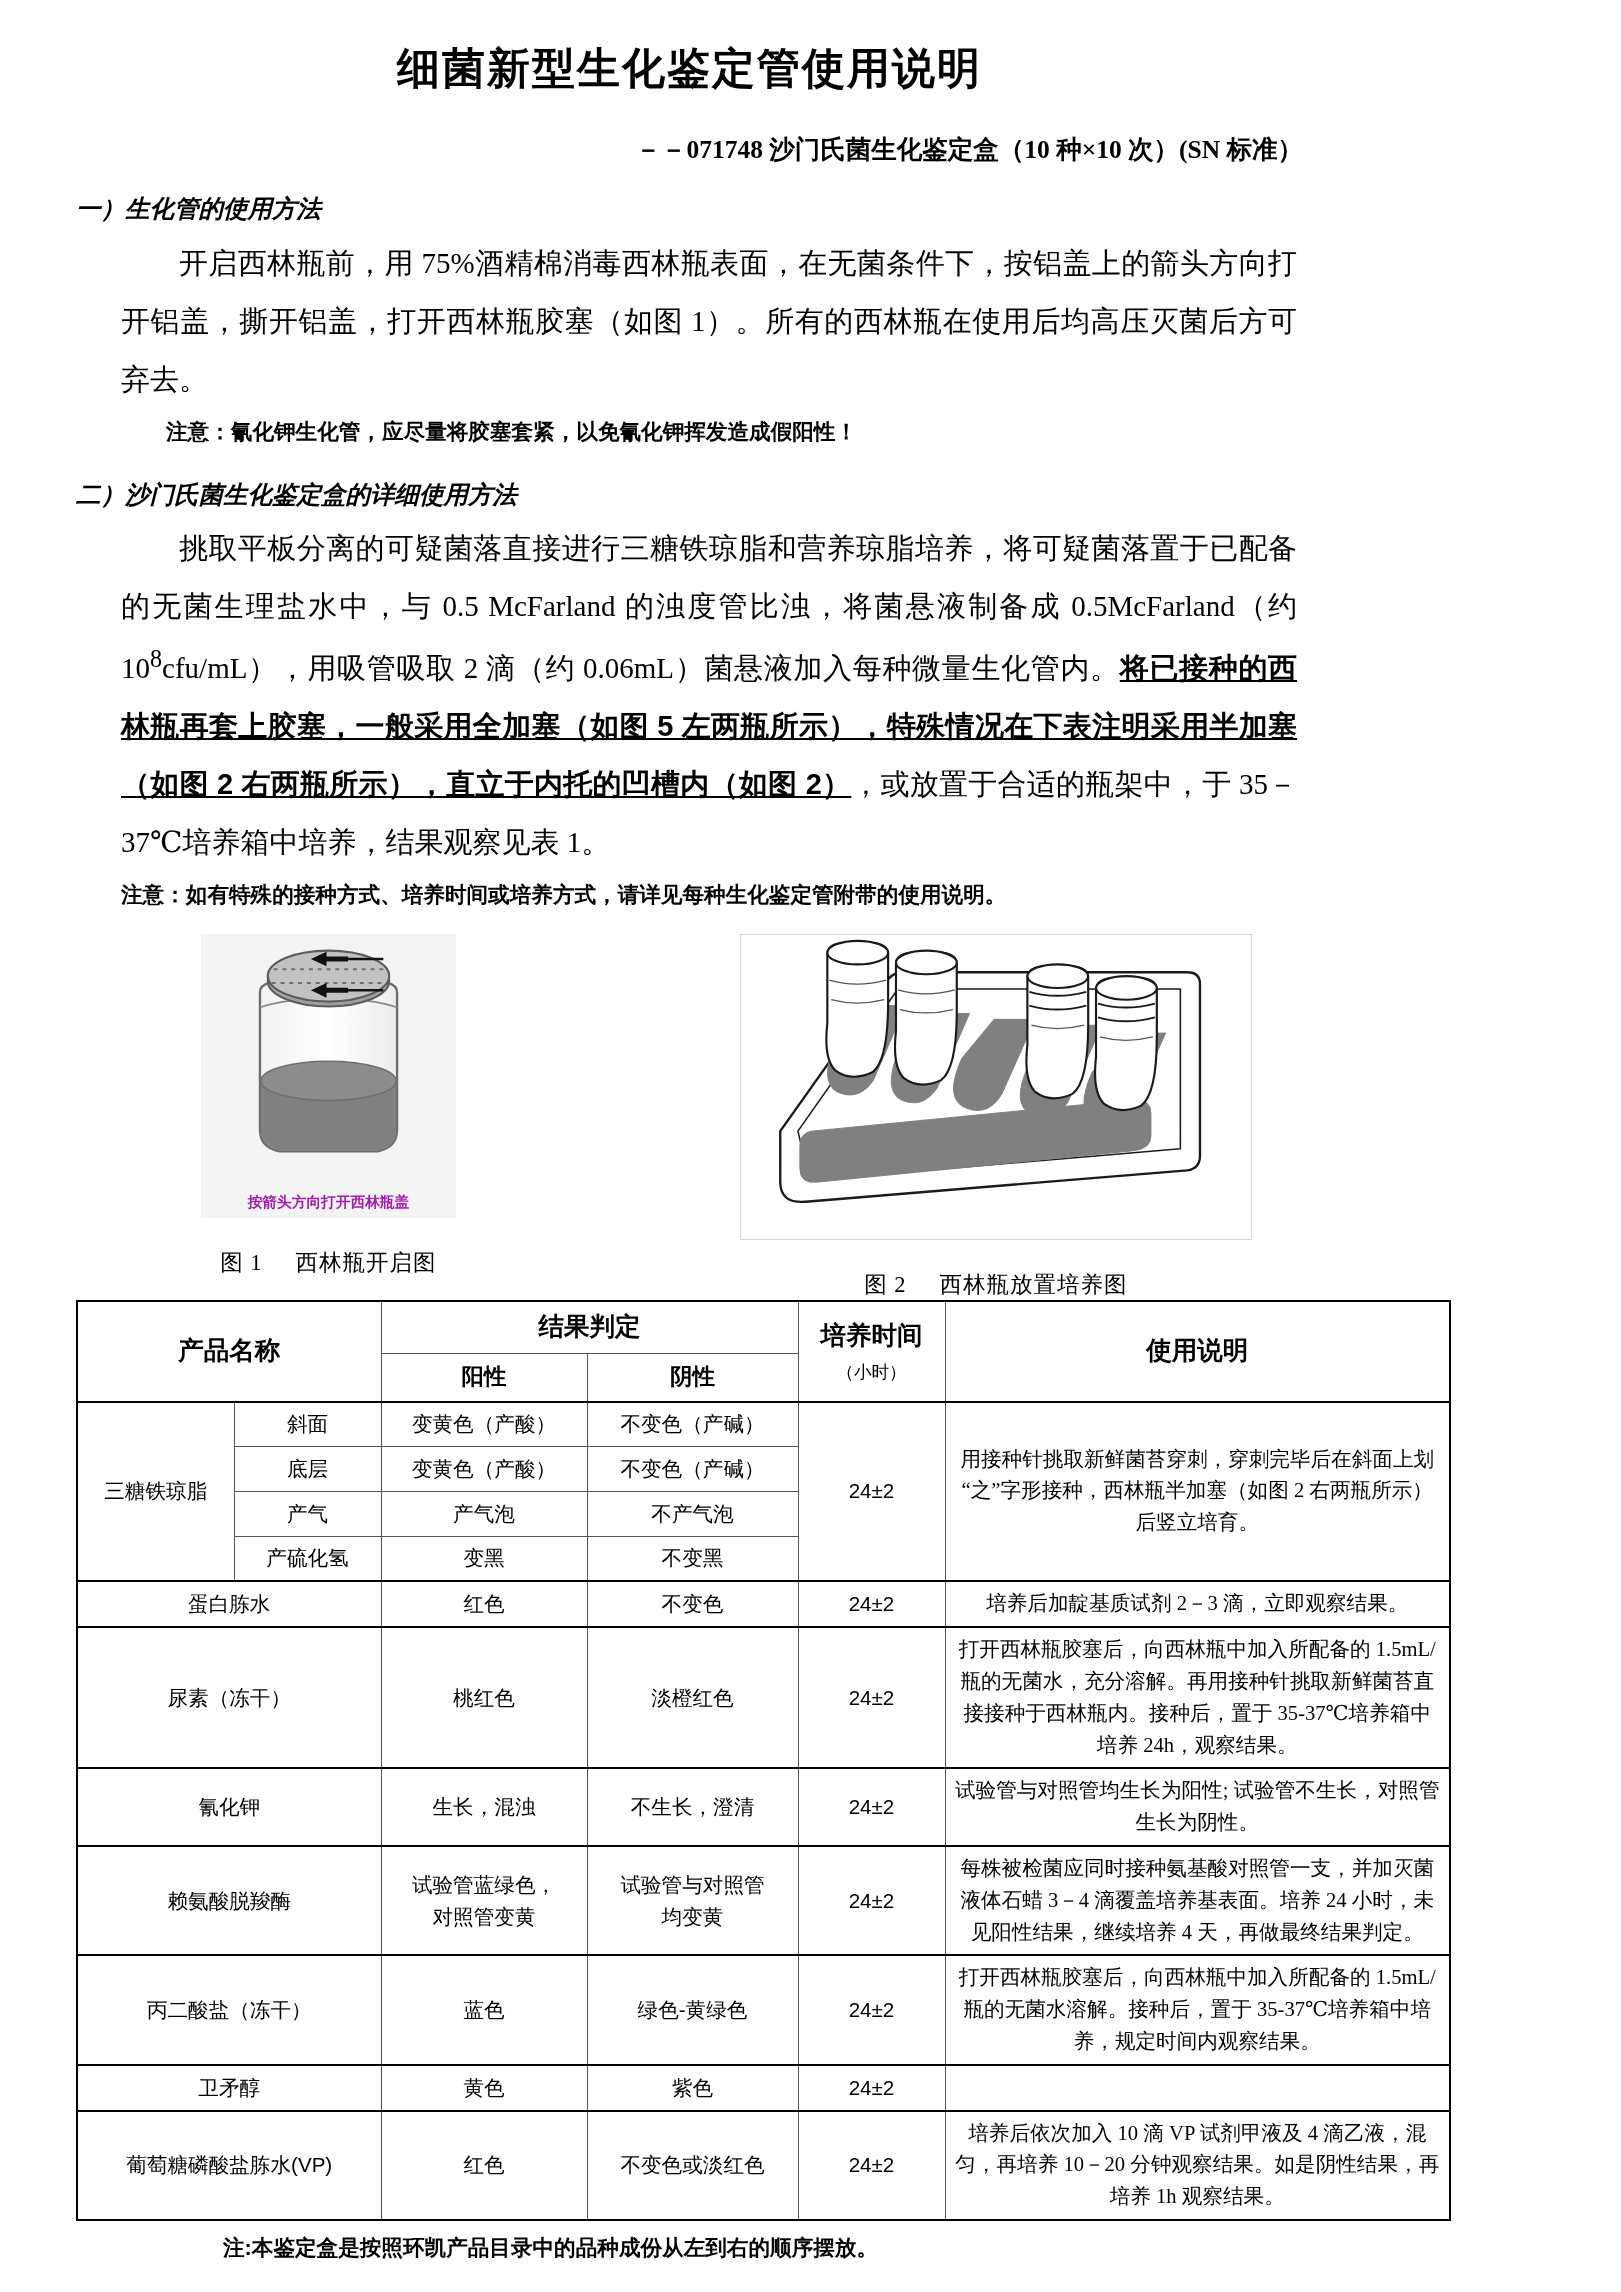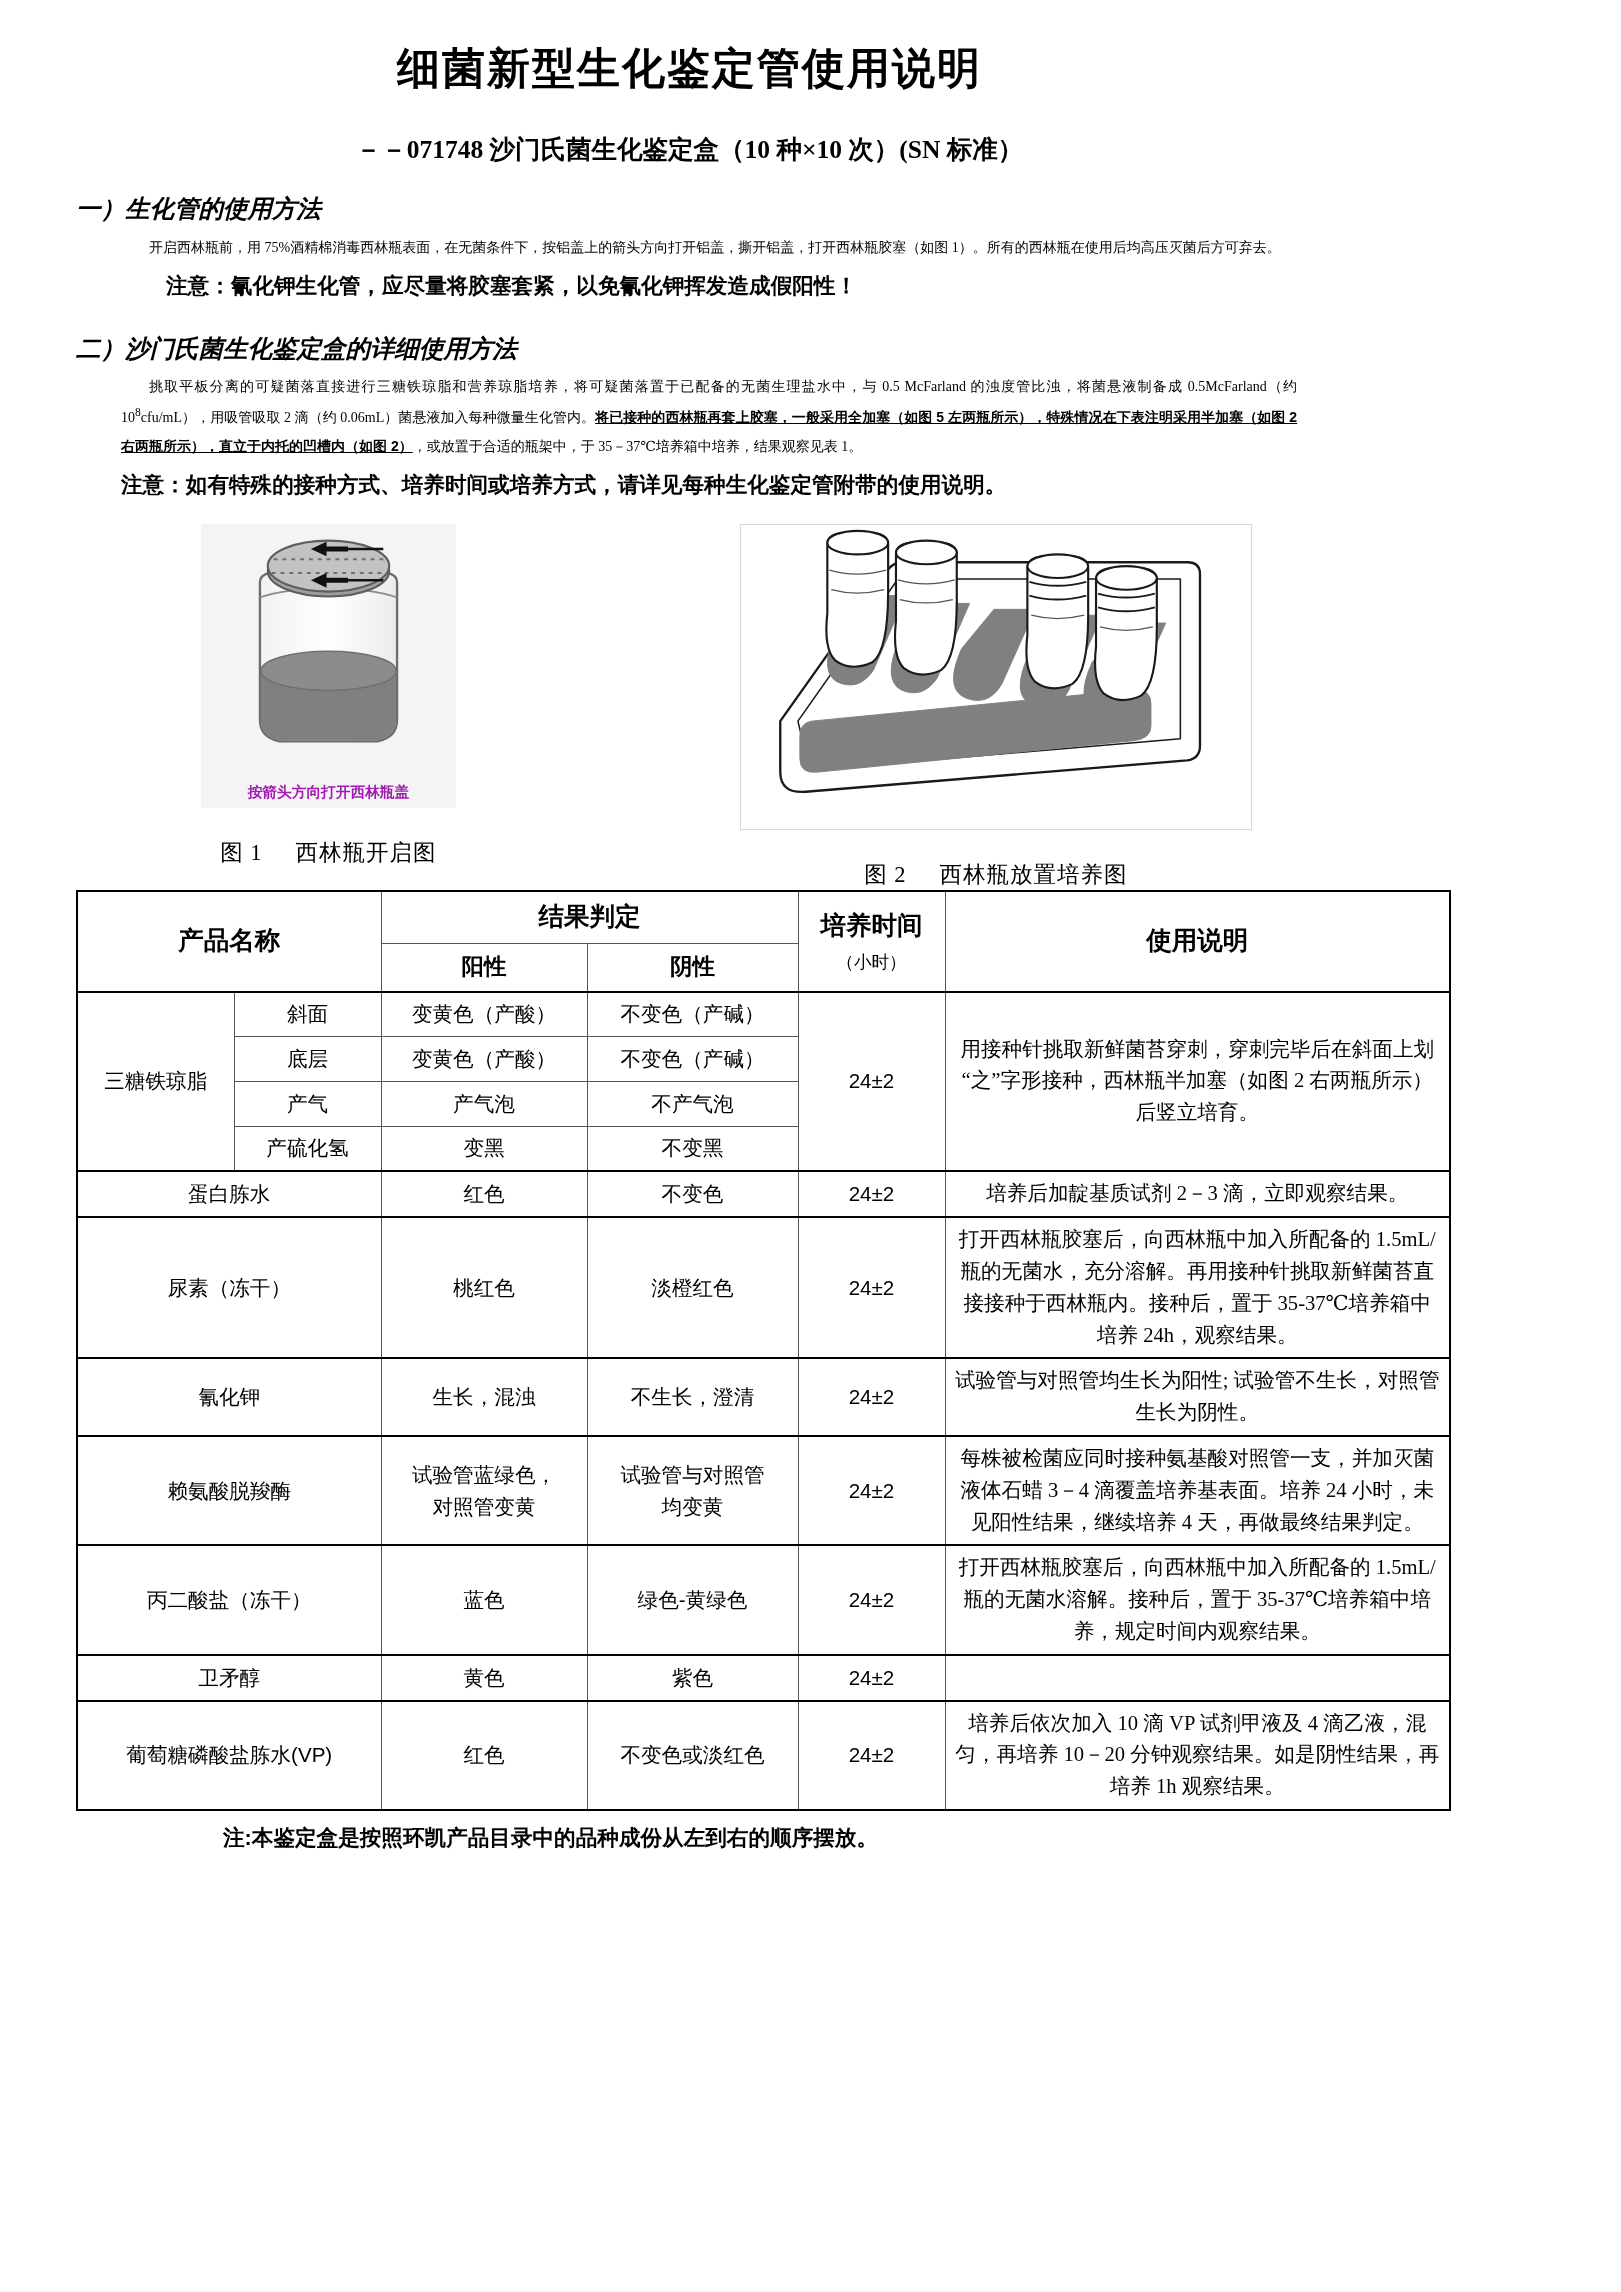--- a/index.html
+++ b/index.html
@@ -26,38 +26,38 @@
   .doc-title {
     text-align: center;
     font-size: 43px;
     font-weight: bold;
     letter-spacing: 2px;
     margin: 17.6px 0 0 0;
     line-height: 1.3;
     font-family: "Liberation Sans", "DejaVu Sans", sans-serif;
   }
   .doc-subtitle {
-    text-align: center;
+    text-align: right;
     font-size: 25.5px;
     font-weight: bold;
     margin: 35px 0 0 0;
     line-height: 1.4;
   }
   .section-heading {
     font-size: 24.5px;
     font-weight: bold;
     margin: 23.5px 0 5.9px 0;
     line-height: 1.5;
     font-family: "Liberation Sans", "DejaVu Sans", sans-serif;
     font-style: italic;
   }
 
   
   .para {
-    font-size: 14px;
+    font-size: 29px;
     line-height: 2.0;
     text-align: justify;
     margin: 3.9px 0 0 0;
     padding: 0 5.9px 0 45px;
     text-indent: 2em;
   }
   .note {
     font-size: 21.6px;
     line-height: 2.0;
     font-weight: bold;

